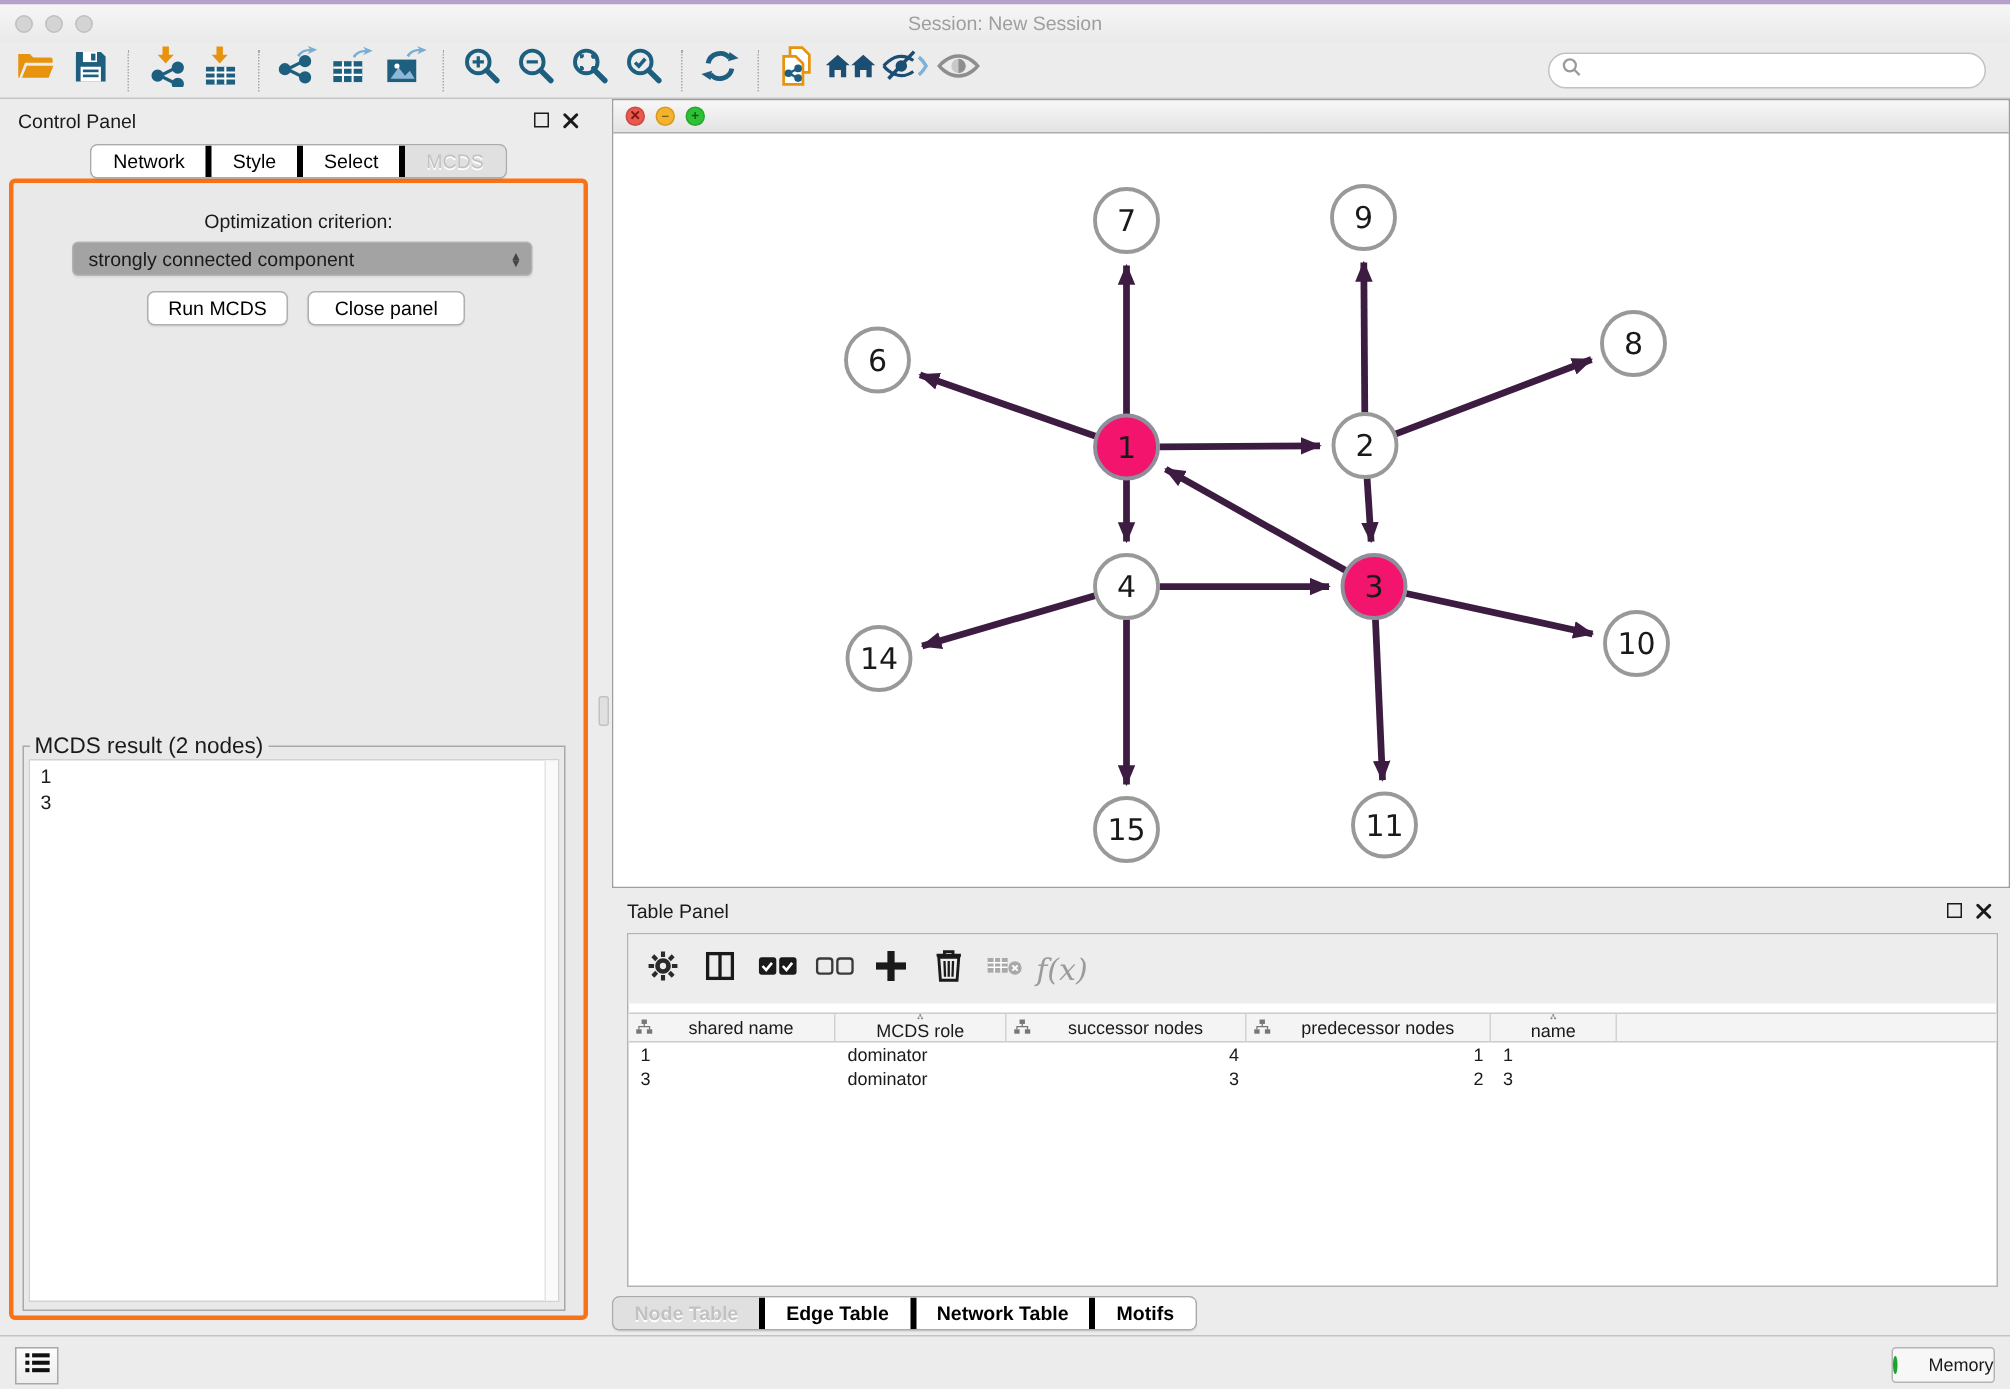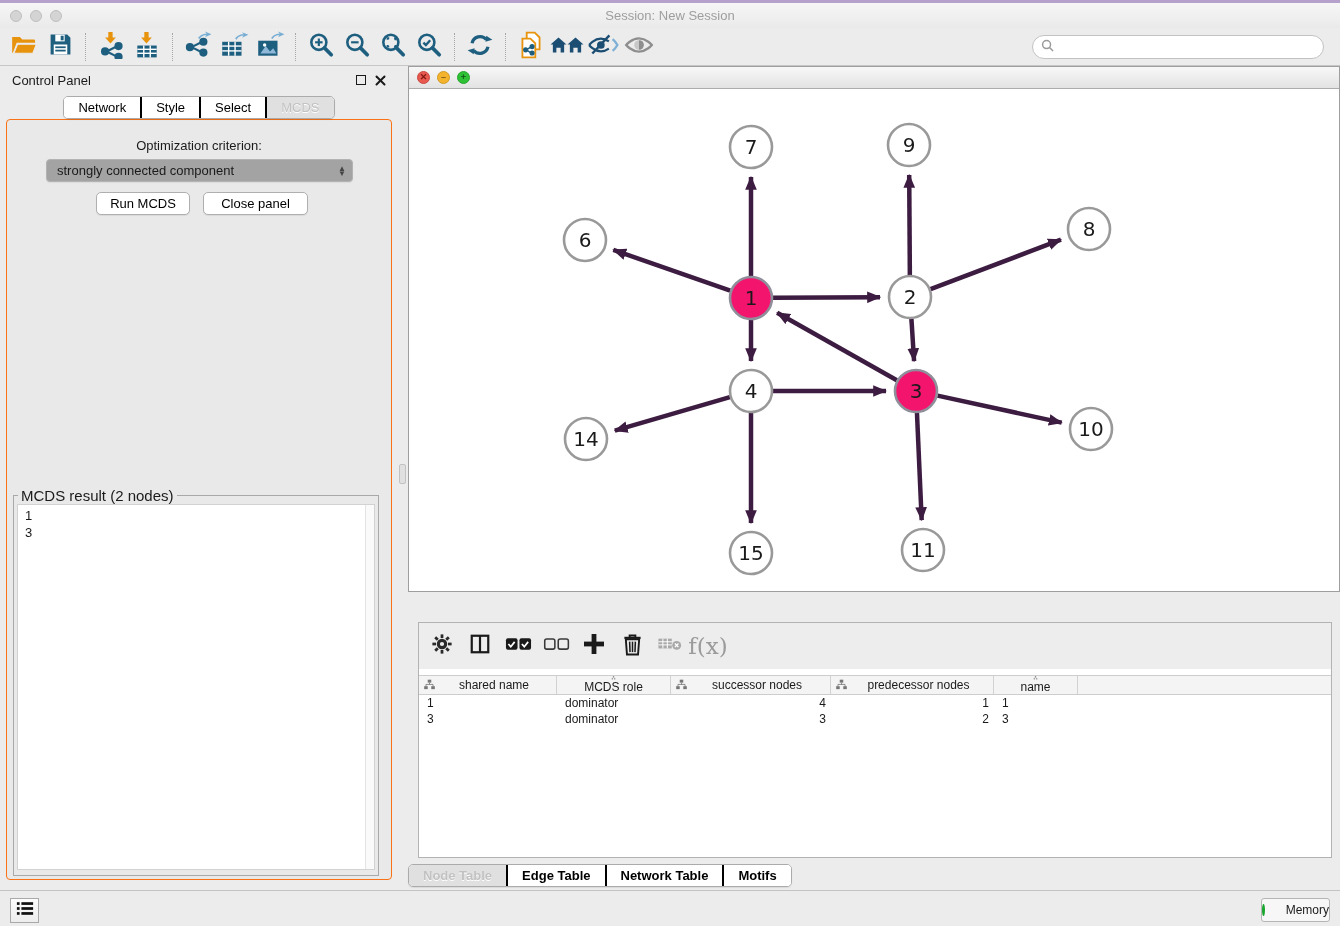--- a/index.html
+++ b/index.html
@@ -28,25 +28,25 @@
 
   
   .cpanel { position:absolute; left:0; top:0; width:398px; bottom:0; background:#ECECEC; }
   .cpanel-head { height:28px; display:flex; align-items:center; padding:0 12px; }
   .cpanel-title { font-size:13px; color:#1a1a1a; }
   .head-icons { margin-left:auto; display:flex; gap:9px; align-items:center; }
   .float-ic { width:10px; height:10px; border:1.6px solid #1a1a1a; }
   .tabrow { position:absolute; top:30px; left:0; width:100%; display:flex; justify-content:center; z-index:2; }
   .tabgroup { display:inline-flex; border:1px solid #ABABAB; border-radius:5px; overflow:hidden;
     background:#fff; box-shadow:0 1px 1px rgba(0,0,0,.08); }
-  .tab { padding:3px 14px; font-size:13px; background:#fff; color:#000; border-left:2px solid #000000; }
+  .tab { padding:3px 14px; font-size:13px; background:#fff; color:#000; border-left:4px solid #000000; }
   .tab:first-child { border-left:none; }
   .tab.sel { background:#E0E0E0; color:#C2C2C2; text-shadow:0 1px 0 #fff; }
   .cpanel-body { position:absolute; left:6px; right:6px; top:53px; bottom:10px;
-    background:#E9E9E9; border:1px solid #f97316; border-radius:4px; }
+    background:#E9E9E9; border:3px solid #f97316; border-radius:4px; }
   .opt-label { text-align:center; font-size:13px; margin-top:18px; }
   .select { position:absolute; left:39px; width:307px; top:39px; height:23px; background:#a3a3a3;
     border:1px solid #B3B3B3; border-radius:4px; font-size:13px; display:flex; align-items:center;
     padding:0 6px 0 10px; box-shadow:0 1px 1px rgba(0,0,0,.06); }
   .select .arrows { margin-left:auto; display:flex; flex-direction:column; line-height:5px; font-size:8px; color:#444; }
   .btnrow { position:absolute; top:72px; left:0; width:100%; }
   .btn { position:absolute; height:23px; background:#fff; border:1px solid #AFAFAF; border-radius:5px;
     font-size:13px; font-family:"Liberation Sans",sans-serif; box-shadow:0 1px 1px rgba(0,0,0,.07); }
   .btn-run { left:89px; width:94px; }
   .btn-close { left:196px; width:105px; }
@@ -76,21 +76,21 @@
   .netcanvas { width:930px; height:502px; background:#fff; }
 
   
   .tpanel { position:absolute; left:408px; top:526px; width:932px; bottom:0; background:#ECECEC; }
   .tpanel-head { height:30px; display:flex; align-items:center; padding:0 12px 0 10px; }
   .tpanel-title { font-size:13px; }
   .tcontainer { position:absolute; left:10px; right:8px; top:30px; height:236px; background:#fff;
     border:1px solid #B3B3B3; }
   .ttoolbar { height:46px; background:#EDEDED; display:flex; align-items:center; padding:0 4px; }
   .tt-btn { width:38px; height:36px; display:flex; align-items:center; justify-content:center; }
-  .fx { font-family:"DejaVu Serif",serif; font-size:23px; color:#9B9B9B; }
+  .fx { font-family:"DejaVu Serif",serif; font-style:italic; font-size:20px; color:#9B9B9B; }
   .thead { display:flex; height:20px; background:#F4F4F4; border-top:1px solid #CDCDCD;
     border-bottom:1px solid #CDCDCD; margin-top:6px; }
   .th { display:flex; align-items:center; font-size:12px; border-right:1px solid #D2D2D2;
     padding:0 4px; position:relative; }
   .th .thlabel { flex:1; text-align:center; }
   .trow { display:flex; height:16px; align-items:center; }
   .td { font-size:12px; padding:0 8px; white-space:nowrap; }
   .td.r { text-align:right; padding-right:5px; }
   .ttabrow { position:absolute; left:0; width:100%; top:272px; display:flex; justify-content:flex-start;font-weight:bold; }
 
@@ -388,20 +388,30 @@
         <circle cx="514" cy="461" r="21" fill="#FFFFFF" stroke="#999999" stroke-width="2.6"></circle>
         <text x="514" y="468" text-anchor="middle" font-size="20" fill="#1A1A1A" font-family="DejaVu Sans, sans-serif">11</text>
         <circle cx="177" cy="350" r="21" fill="#FFFFFF" stroke="#999999" stroke-width="2.6"></circle>
         <text x="177" y="357" text-anchor="middle" font-size="20" fill="#1A1A1A" font-family="DejaVu Sans, sans-serif">14</text>
         <circle cx="342" cy="464" r="21" fill="#FFFFFF" stroke="#999999" stroke-width="2.6"></circle>
         <text x="342" y="471" text-anchor="middle" font-size="20" fill="#1A1A1A" font-family="DejaVu Sans, sans-serif">15</text>
       </svg>
   </div>
 
   <div class="tpanel">
+    <div class="tpanel-head">
+      <span class="tpanel-title">Table Panel</span>
+      <span class="head-icons" style="margin-left:auto;">
+        <span class="float-ic"></span>
+        <svg class="xicon" width="11" height="11" viewBox="0 0 11 11">
+          <line x1="1.5" y1="1.5" x2="9.5" y2="9.5"></line>
+            <line x1="9.5" y1="1.5" x2="1.5" y2="9.5"></line>
+          </svg>
+      </span>
+    </div>
     <div class="tcontainer">
       <div class="ttoolbar">
         <div class="tt-btn">
           <span><svg width="22" height="22" viewBox="0 0 24 24">
             <circle cx="12" cy="12" r="4" fill="none" stroke="#2A2A2A" stroke-width="3.4"></circle>
             <g stroke="#2A2A2A" stroke-width="3">
               <line x1="12" y1="1.5" x2="12" y2="5.5"></line>
                   <line x1="12" y1="18.5" x2="12" y2="22.5"></line>
               <line x1="1.5" y1="12" x2="5.5" y2="12"></line>
                   <line x1="18.5" y1="12" x2="22.5" y2="12"></line>

